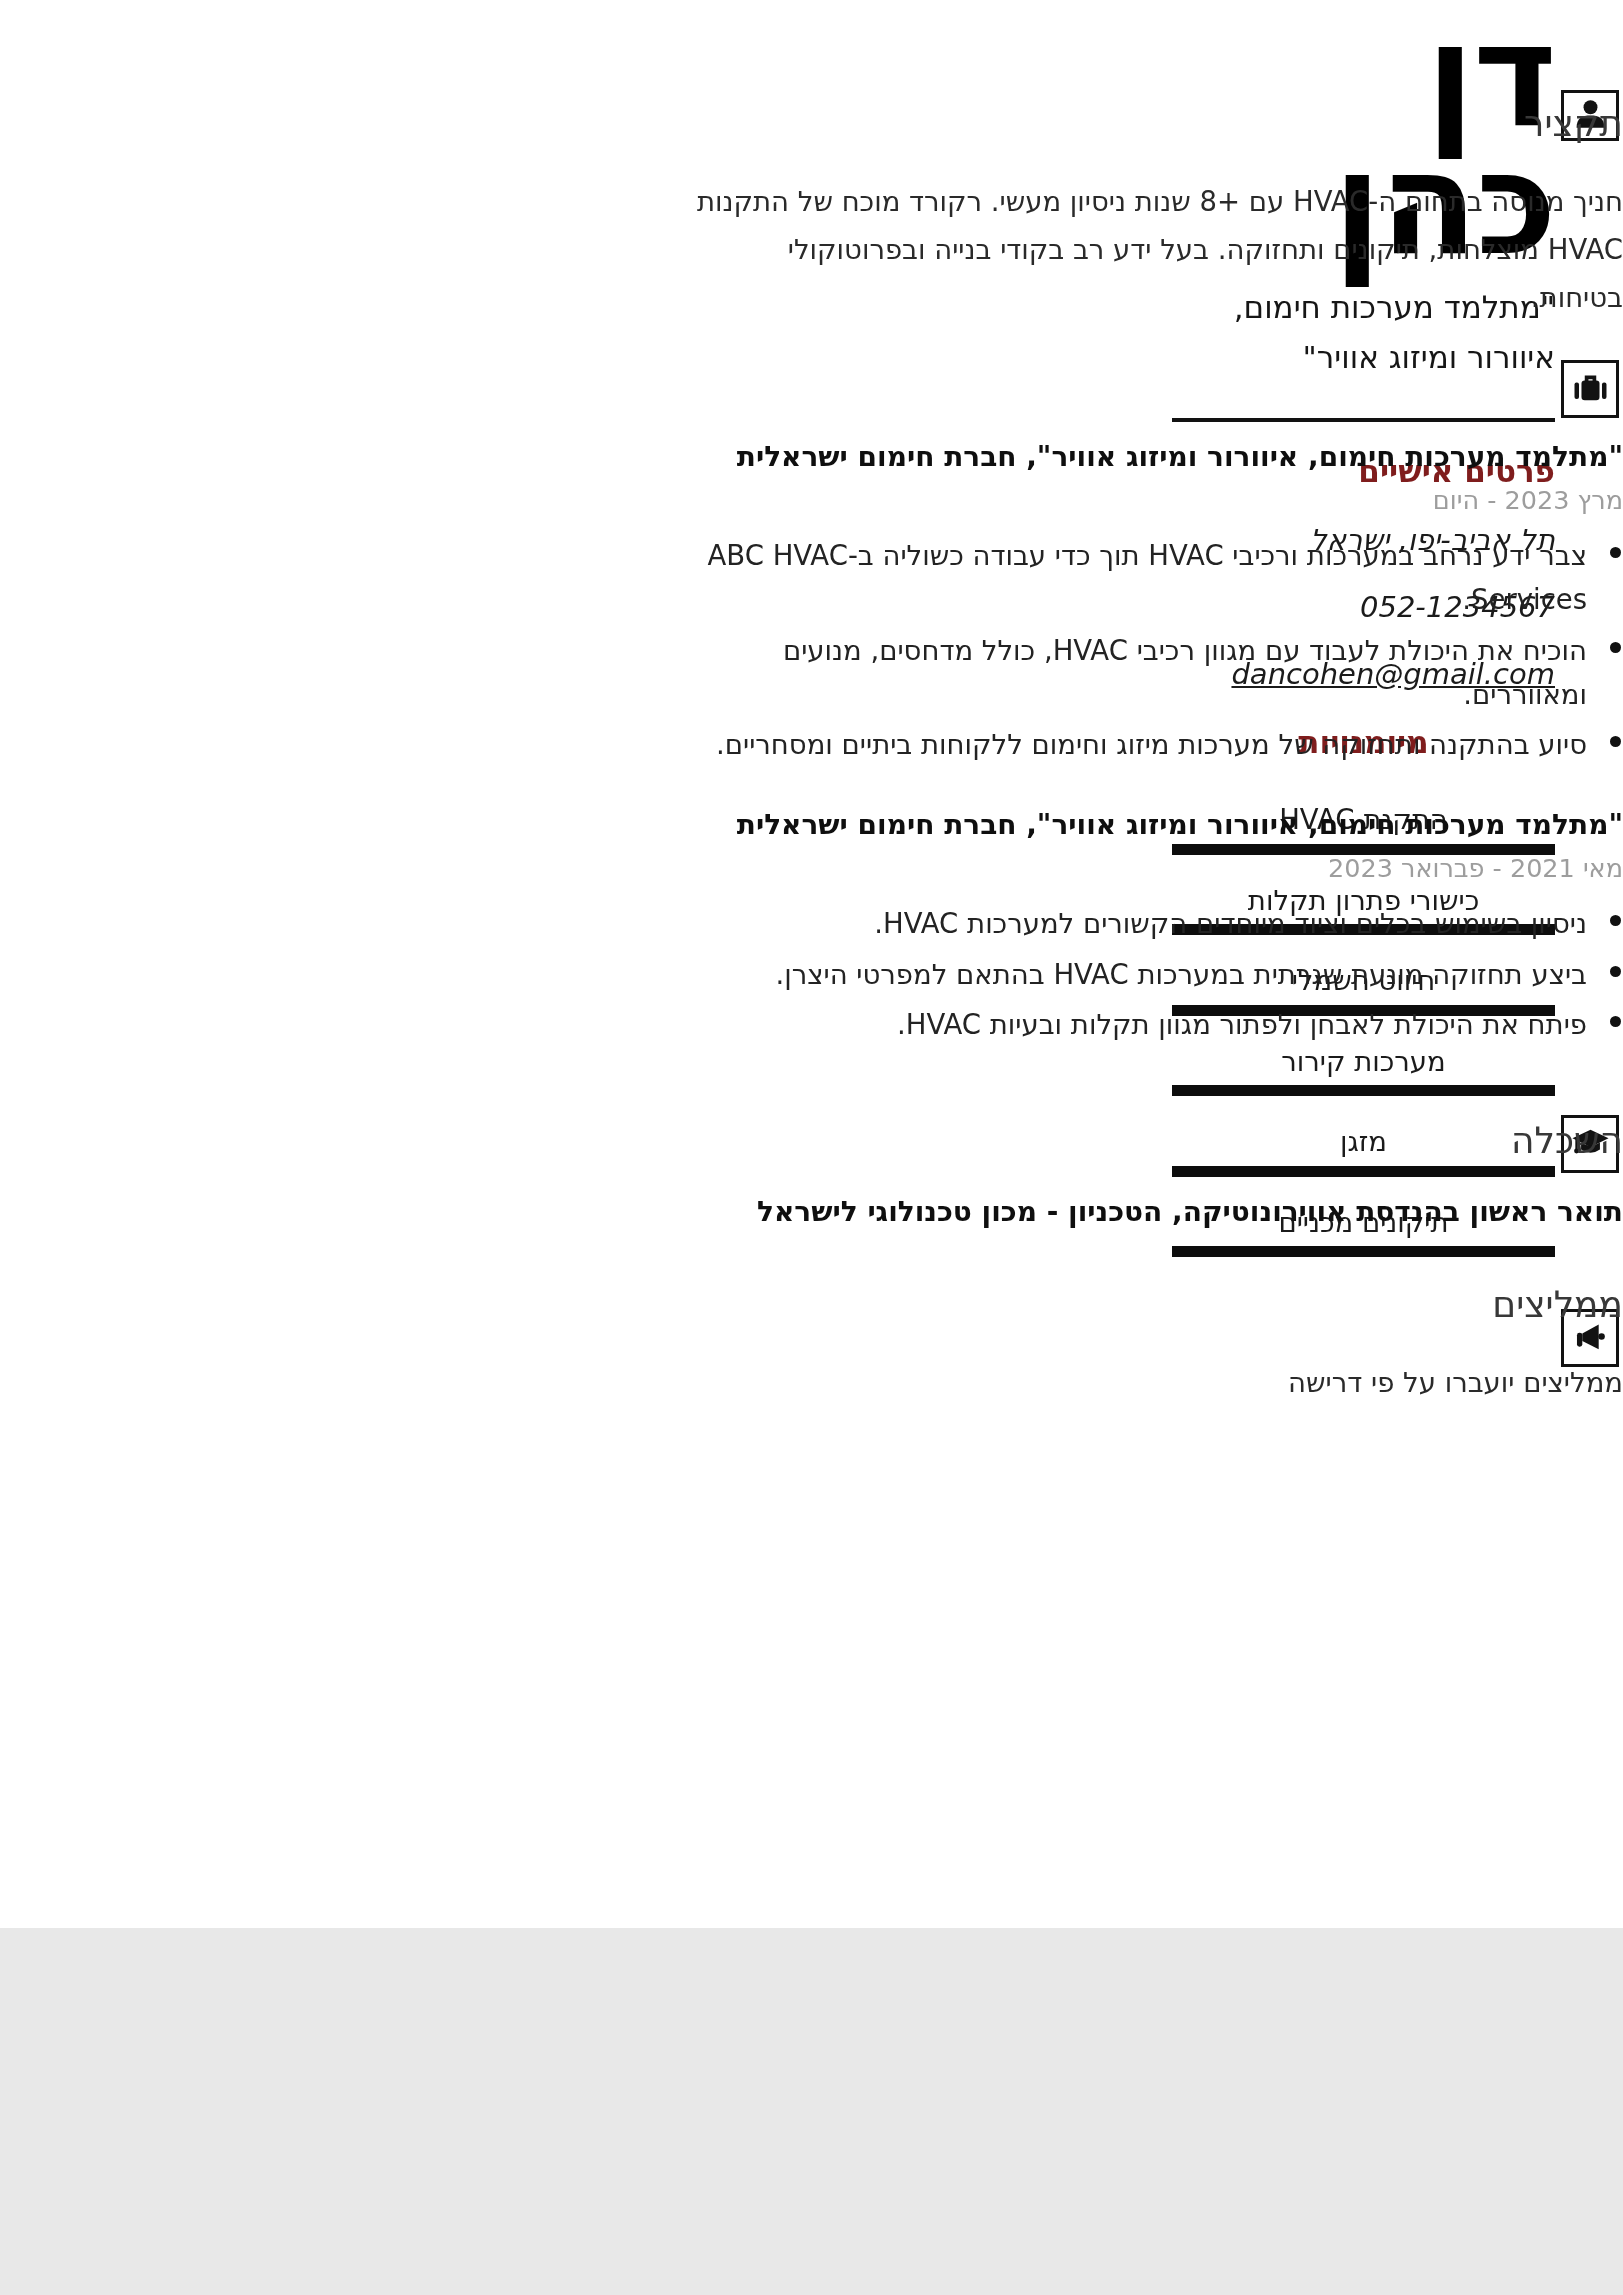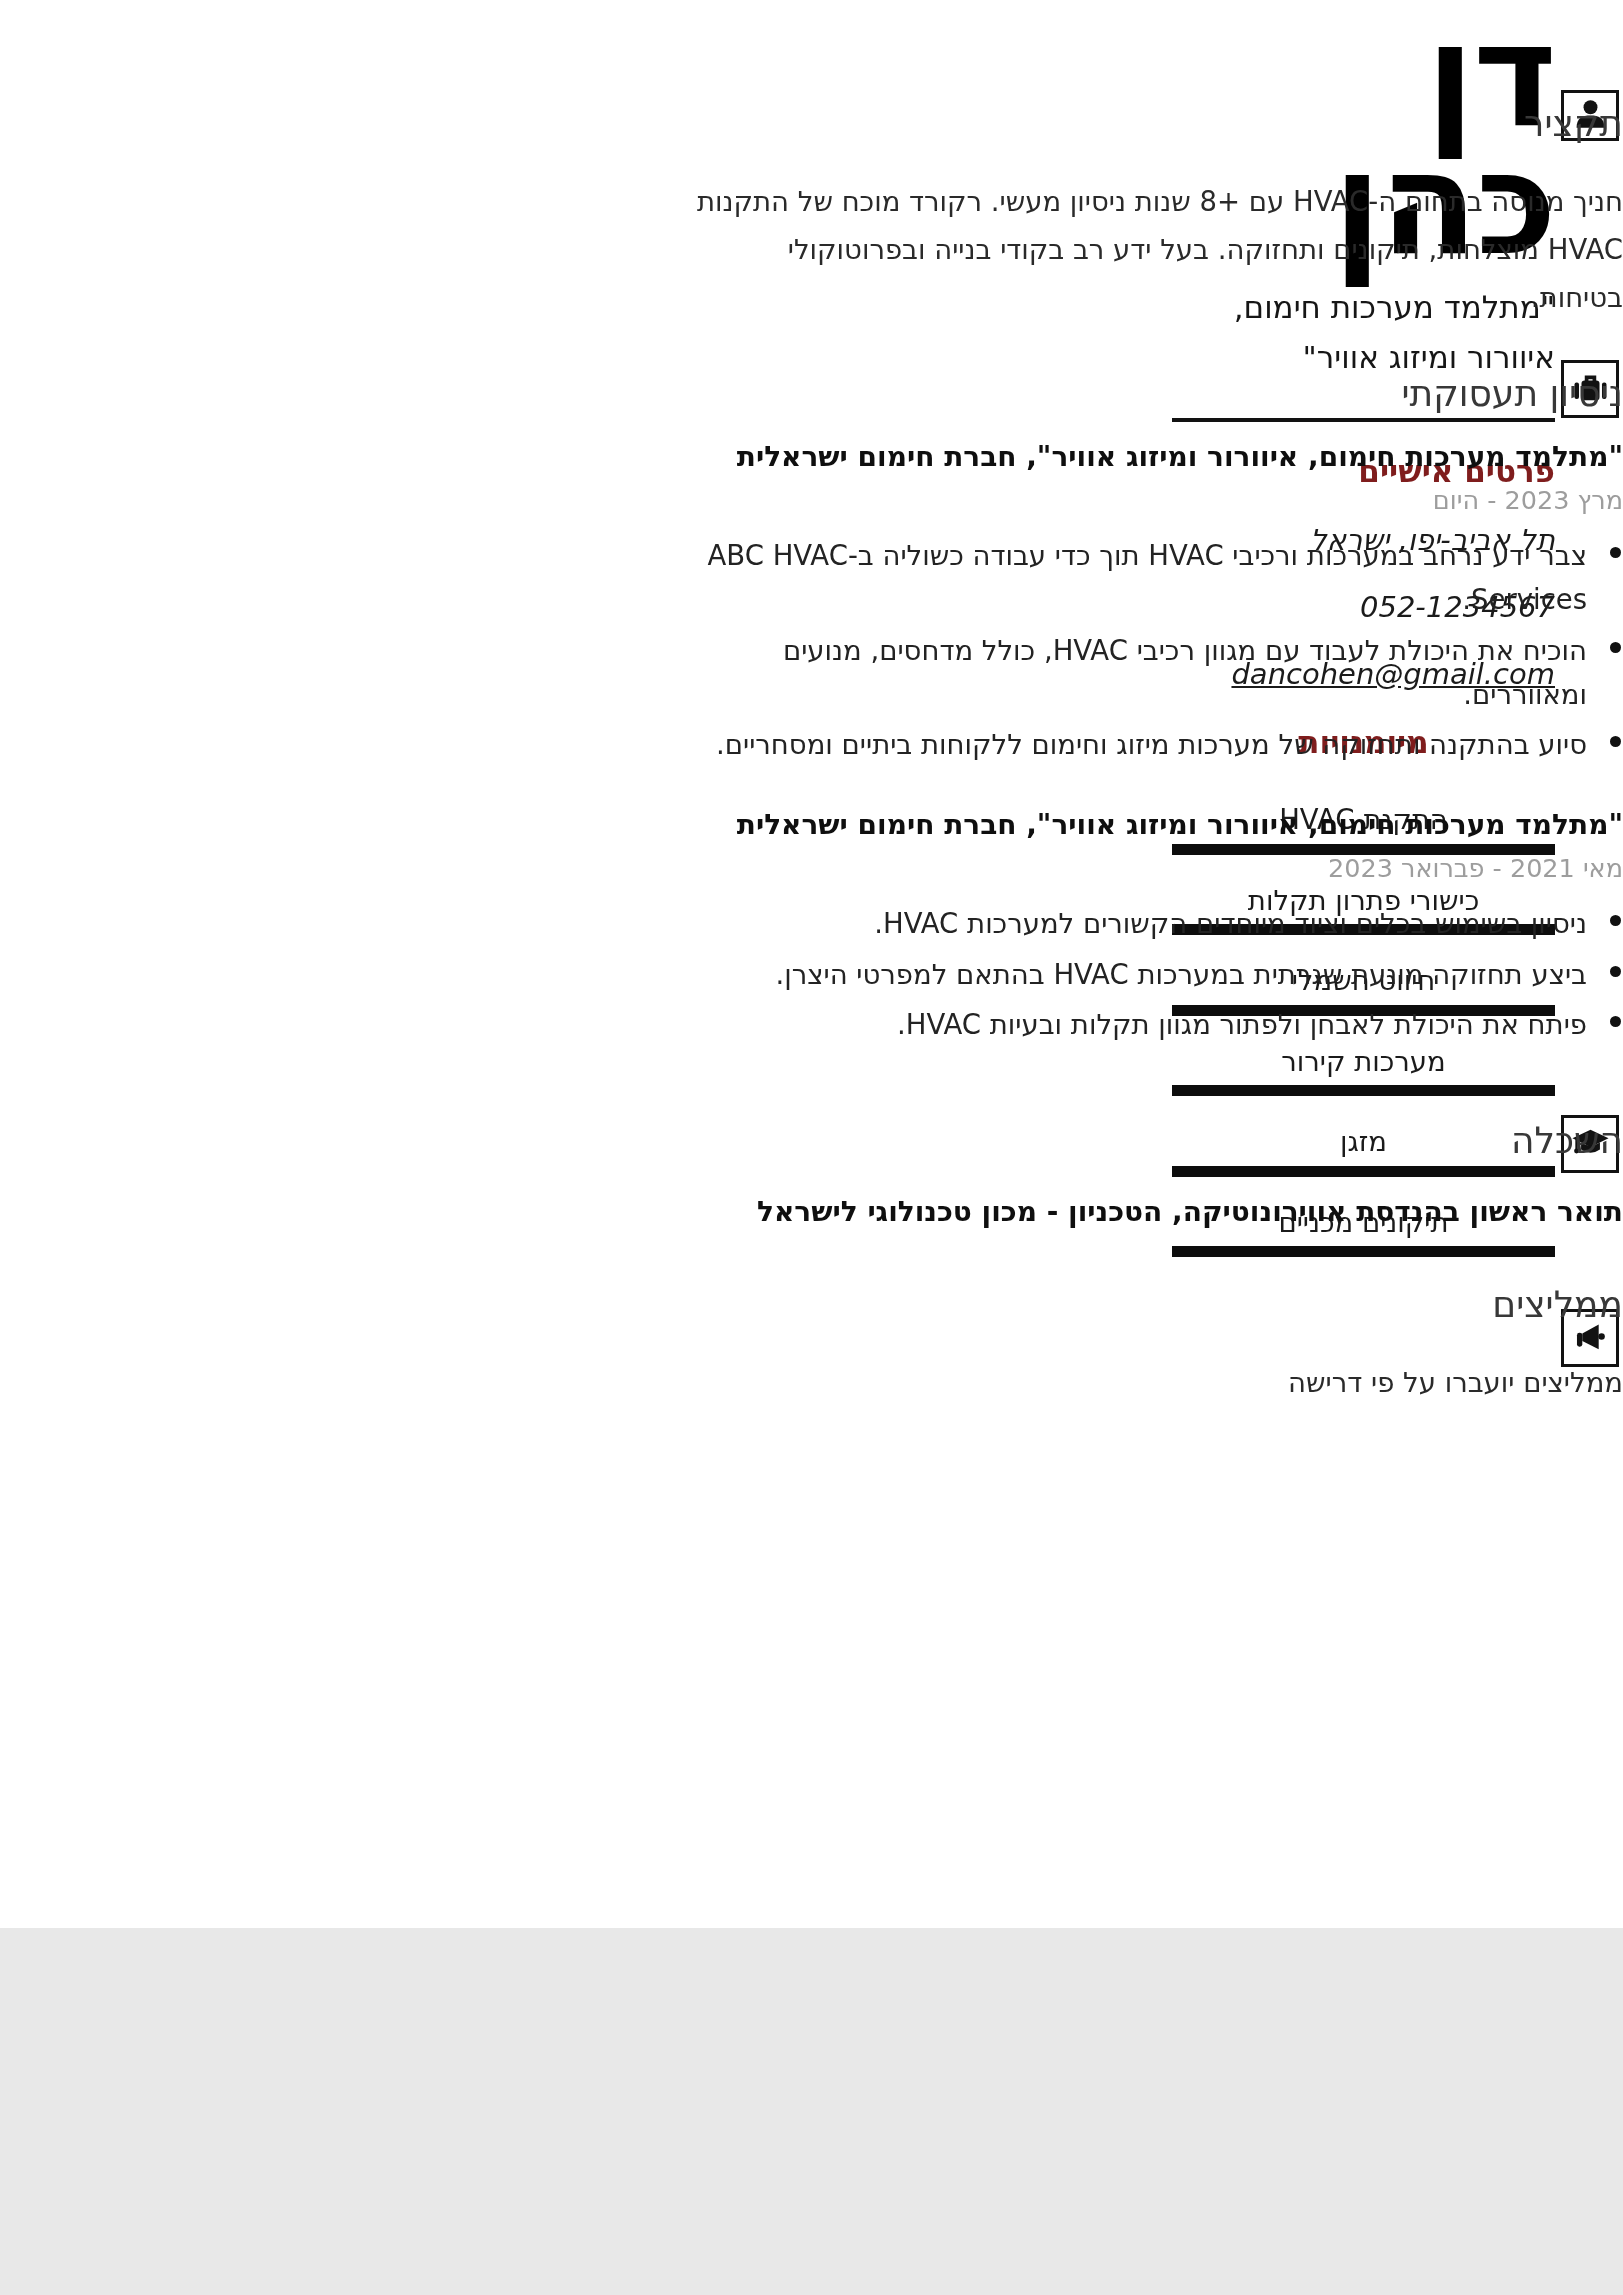--- a/index.html
+++ b/index.html
@@ -150,23 +150,20 @@
         <div class="skill-bar"></div>
       </div>
     </div>
   </div>
 
   <div class="m-section" id="sec-summary">
     <h2 class="m-heading">תקציר</h2>
     <p class="body-text">חניך מנוסה בתחום ה-HVAC עם +8 שנות ניסיון מעשי. רקורד מוכח של התקנות HVAC מוצלחות, תיקונים ותחזוקה. בעל ידע רב בקודי בנייה ובפרוטוקולי בטיחות.</p>
   </div>
 
-  <div class="m-section" id="sec-exp-head">
-    <h2 class="m-heading">ניסיון תעסוקתי</h2>
-  </div>
 
   <div class="m-section" id="job-1">
     <p class="job-title">"מתלמד מערכות חימום, איוורור ומיזוג אוויר", חברת חימום ישראלית</p>
     <p class="job-dates">מרץ 2023 - היום</p>
     <ul class="bullets">
       <li><span class="dot"></span><span>צבר ידע נרחב במערכות ורכיבי HVAC תוך כדי עבודה כשוליה ב-ABC HVAC Services.</span></li>
       <li><span class="dot"></span><span>הוכיח את היכולת לעבוד עם מגוון רכיבי HVAC, כולל מדחסים, מנועים ומאווררים.</span></li>
       <li><span class="dot"></span><span>סיוע בהתקנה ותחזוקה של מערכות מיזוג וחימום ללקוחות ביתיים ומסחריים.</span></li>
     </ul>
   </div>

